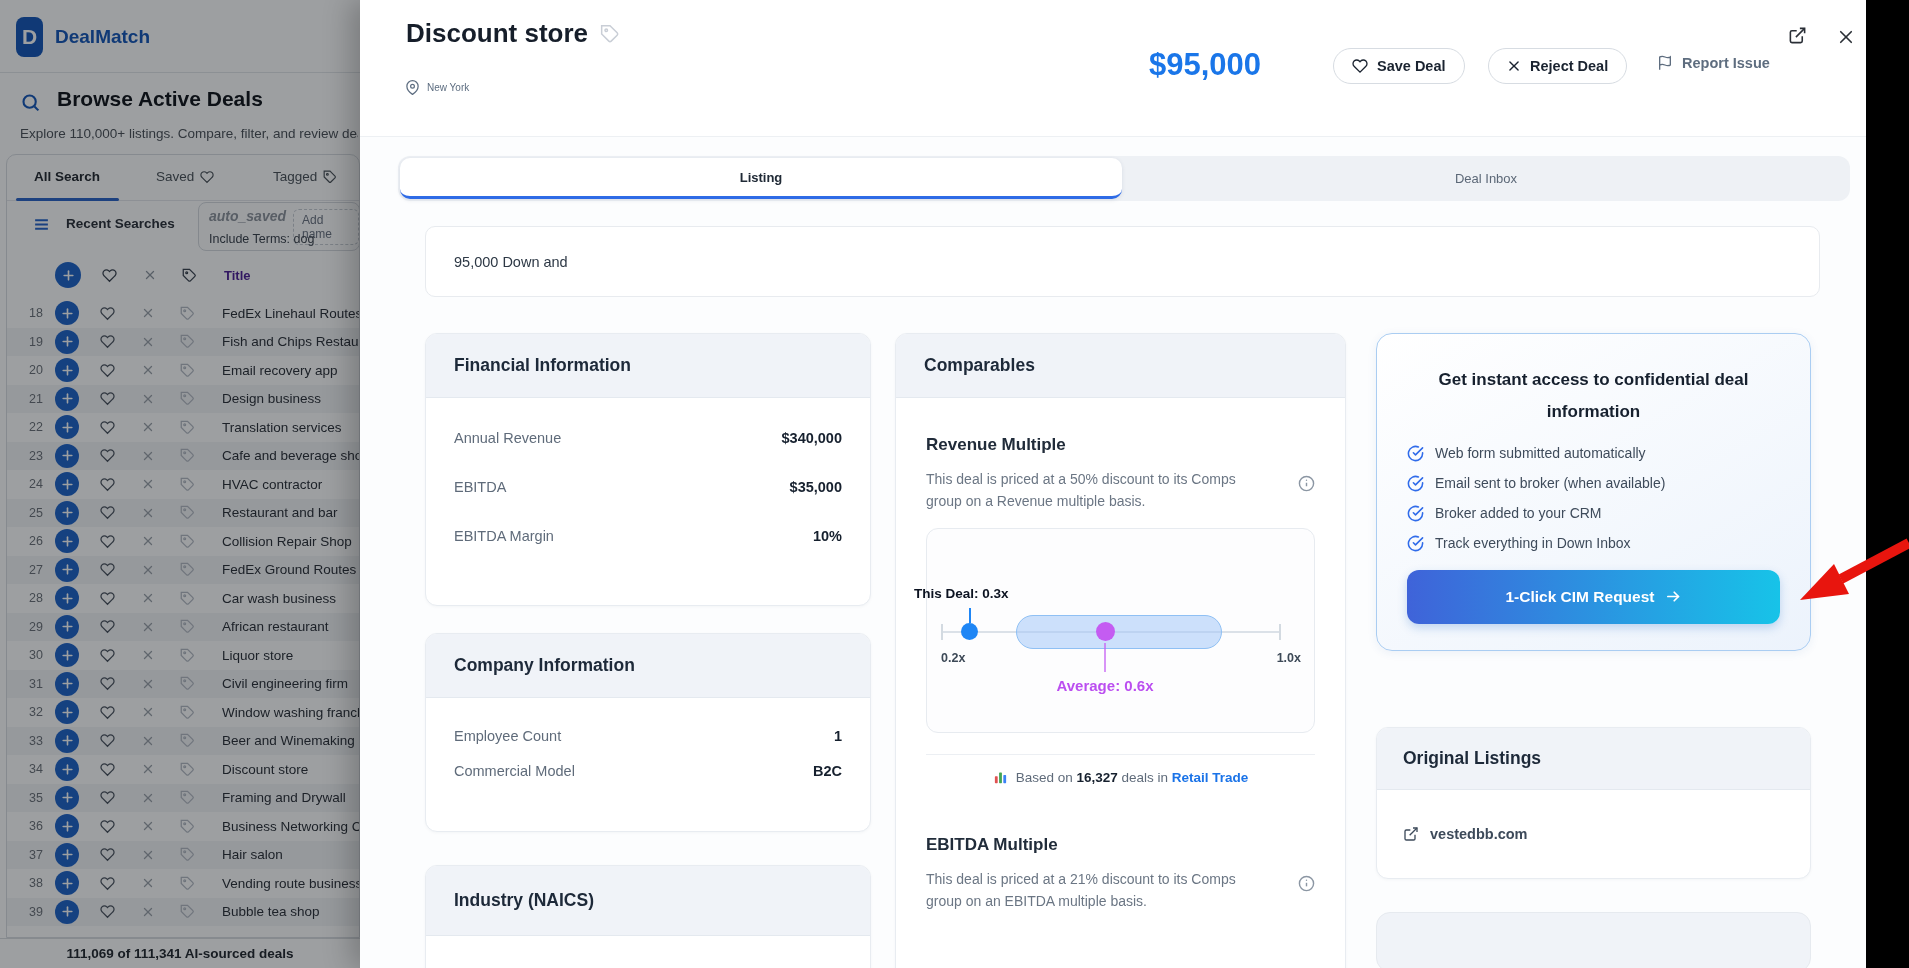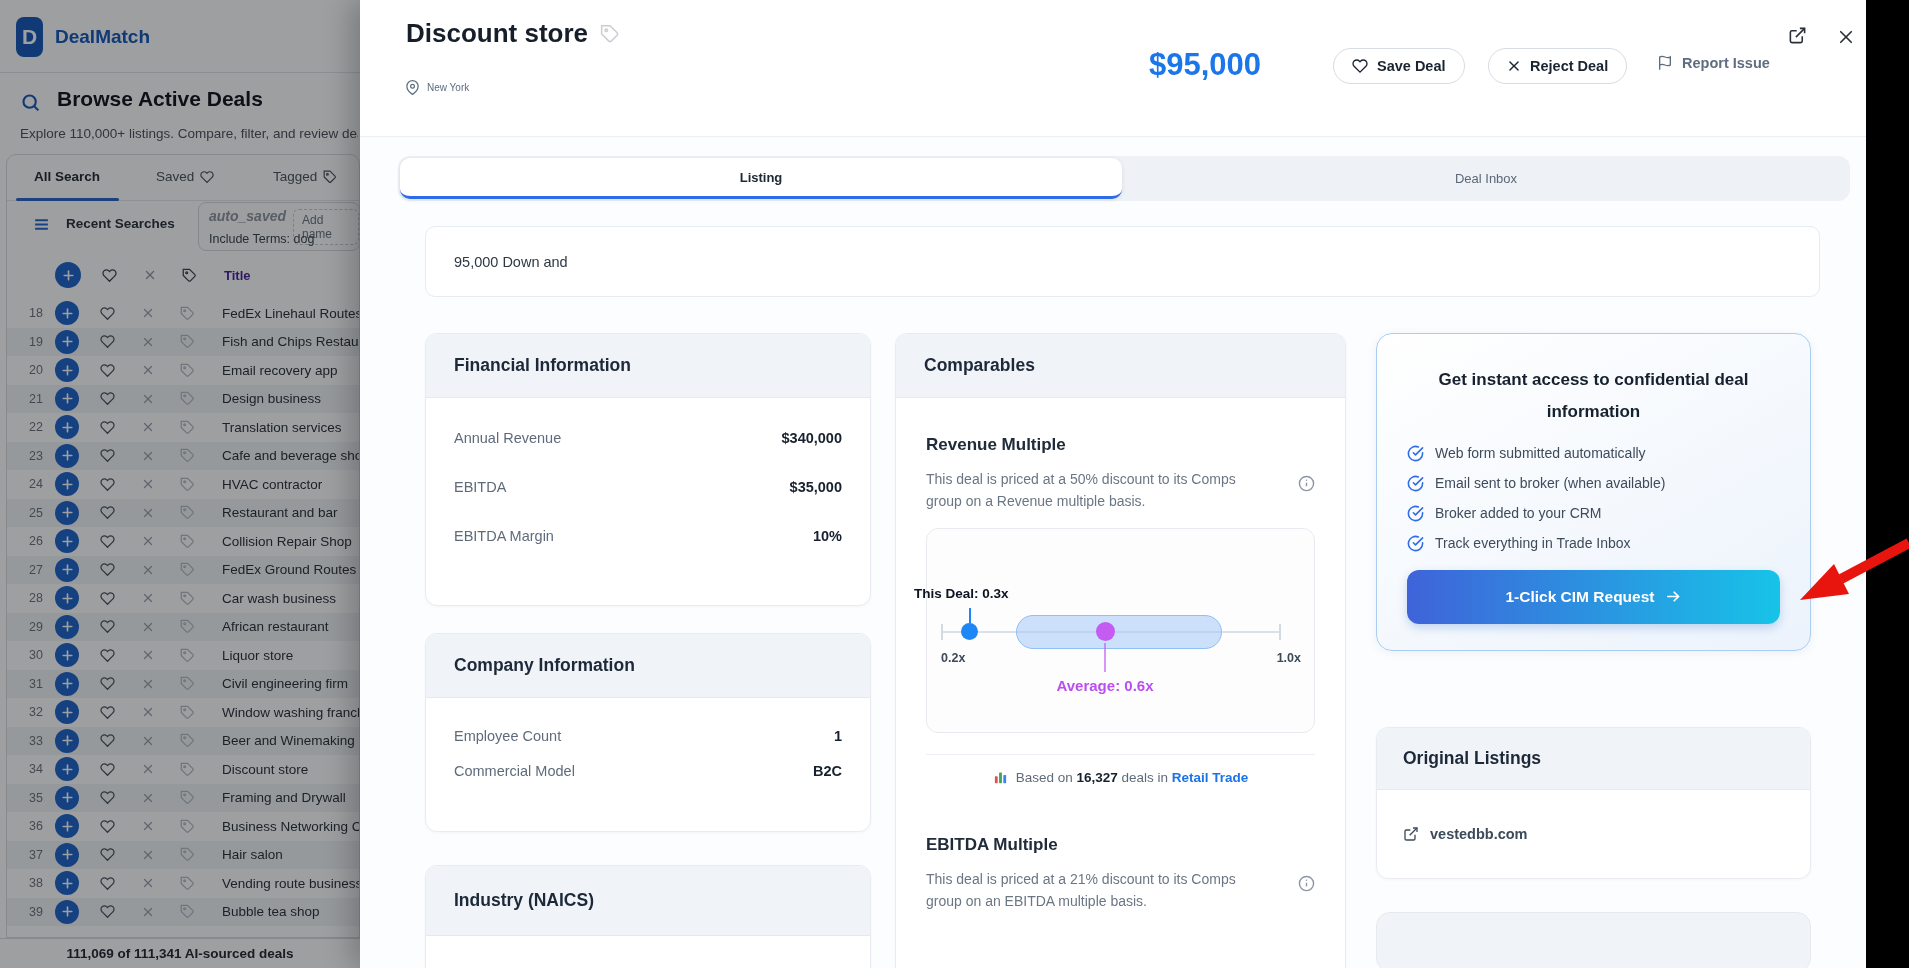--- a/index.html
+++ b/index.html
@@ -1009,21 +1009,21 @@
                   </span>
                   <span>Broker added to your CRM</span>
                 </div>
                 <div class="cim-item">
                   <span class="cim-check">
                     <svg width="17" height="17" viewBox="0 0 24 24" fill="none" stroke="currentColor" stroke-width="2.2" stroke-linecap="round" stroke-linejoin="round">
                       <path d="M22 11.1V12a10 10 0 1 1-5.9-9.1"></path>
                       <polyline points="22 4 12 14 9 11"></polyline>
                     </svg>
                   </span>
-                  <span>Track everything in Trade Inbox</span>
+                  <span>Track everything in Down Inbox</span>
                 </div>
               </div>
             <button class="cim-btn">
               <span>1-Click CIM Request</span>
               <span>
                   <svg width="17" height="17" viewBox="0 0 24 24" fill="none" stroke="currentColor" stroke-width="2.4" stroke-linecap="round" stroke-linejoin="round">
                     <line x1="4" y1="12" x2="19" y2="12"></line>
                     <polyline points="13 6 19 12 13 18"></polyline>
                   </svg>
                 </span>

